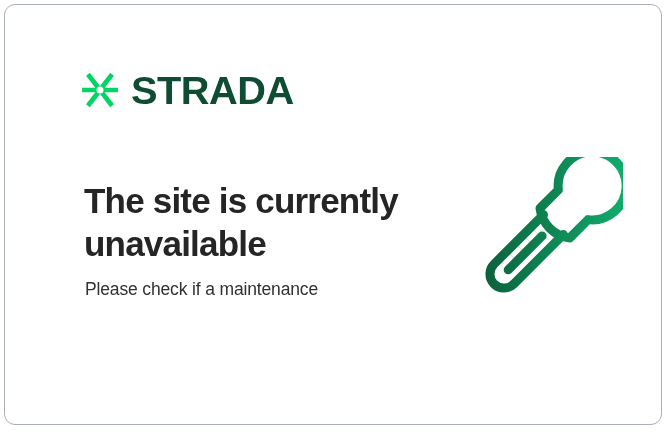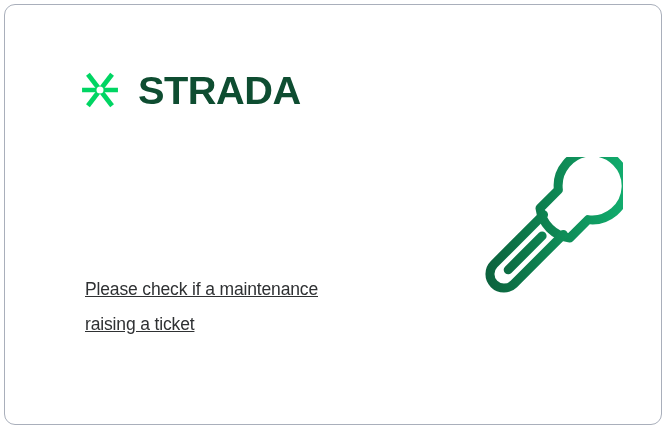--- a/index.html
+++ b/index.html
@@ -36,21 +36,21 @@
     border-radius: 11px;
   }
 
   
   .logo {
     position: absolute;
     left: 74px;
     top: 64px;
     display: flex;
     align-items: center;
-    gap: 17px;
+    gap: 10px;
   }
   .logo-mark {
     width: 42px;
     height: 42px;
     display: block;
     flex: none;
   }
   .logo-word {
     font-family: "Liberation Sans", sans-serif;
     font-size: 39px;
@@ -81,21 +81,21 @@
     position: absolute;
     left: 80px;
     top: 267px;
     width: 320px;
     font-size: 17.5px;
     font-weight: normal;
     line-height: 2.0;
     letter-spacing: -0.15px;
     color: #2f3133;
   }
-  .body-copy .ln { display: block; white-space: nowrap; text-decoration: underline; }
+  .body-copy .ln { display: block; white-space: nowrap; }
 
   
   .wrench {
     position: absolute;
     left: 452px;
     top: 152px;
     width: 166px;
     height: 162px;
   }
   .wrench svg { display: block; width: 100%; height: 100%; }
@@ -117,24 +117,24 @@
             <path d="M10.2 6.0 L37.8 42.0"></path>
             <path d="M37.8 6.0 L10.2 42.0"></path>
           </g>
 
           <circle cx="24" cy="24" r="4.0" fill="#ffffff"></circle>
         </svg>
       </span>
       <span class="logo-word">STRADA</span>
     </div>
 
+    <h1 class="headline">The site is currently unavailable</h1>
 
     <div class="body-copy">
       <span class="ln">Please check if a maintenance</span>
-      <span class="ln">raising a ticket</span>
     </div>
 
     <div class="wrench">
       <svg viewBox="0 0 166 162" xmlns="http://www.w3.org/2000/svg" aria-hidden="true">
         <defs>
           <linearGradient id="wrenchGrad" x1="18" y1="150" x2="150" y2="18" gradientUnits="userSpaceOnUse">
             <stop offset="0" stop-color="#0b4a30"></stop>
             <stop offset="0.45" stop-color="#0d7a4b"></stop>
             <stop offset="1" stop-color="#12b372"></stop>
           </linearGradient>

